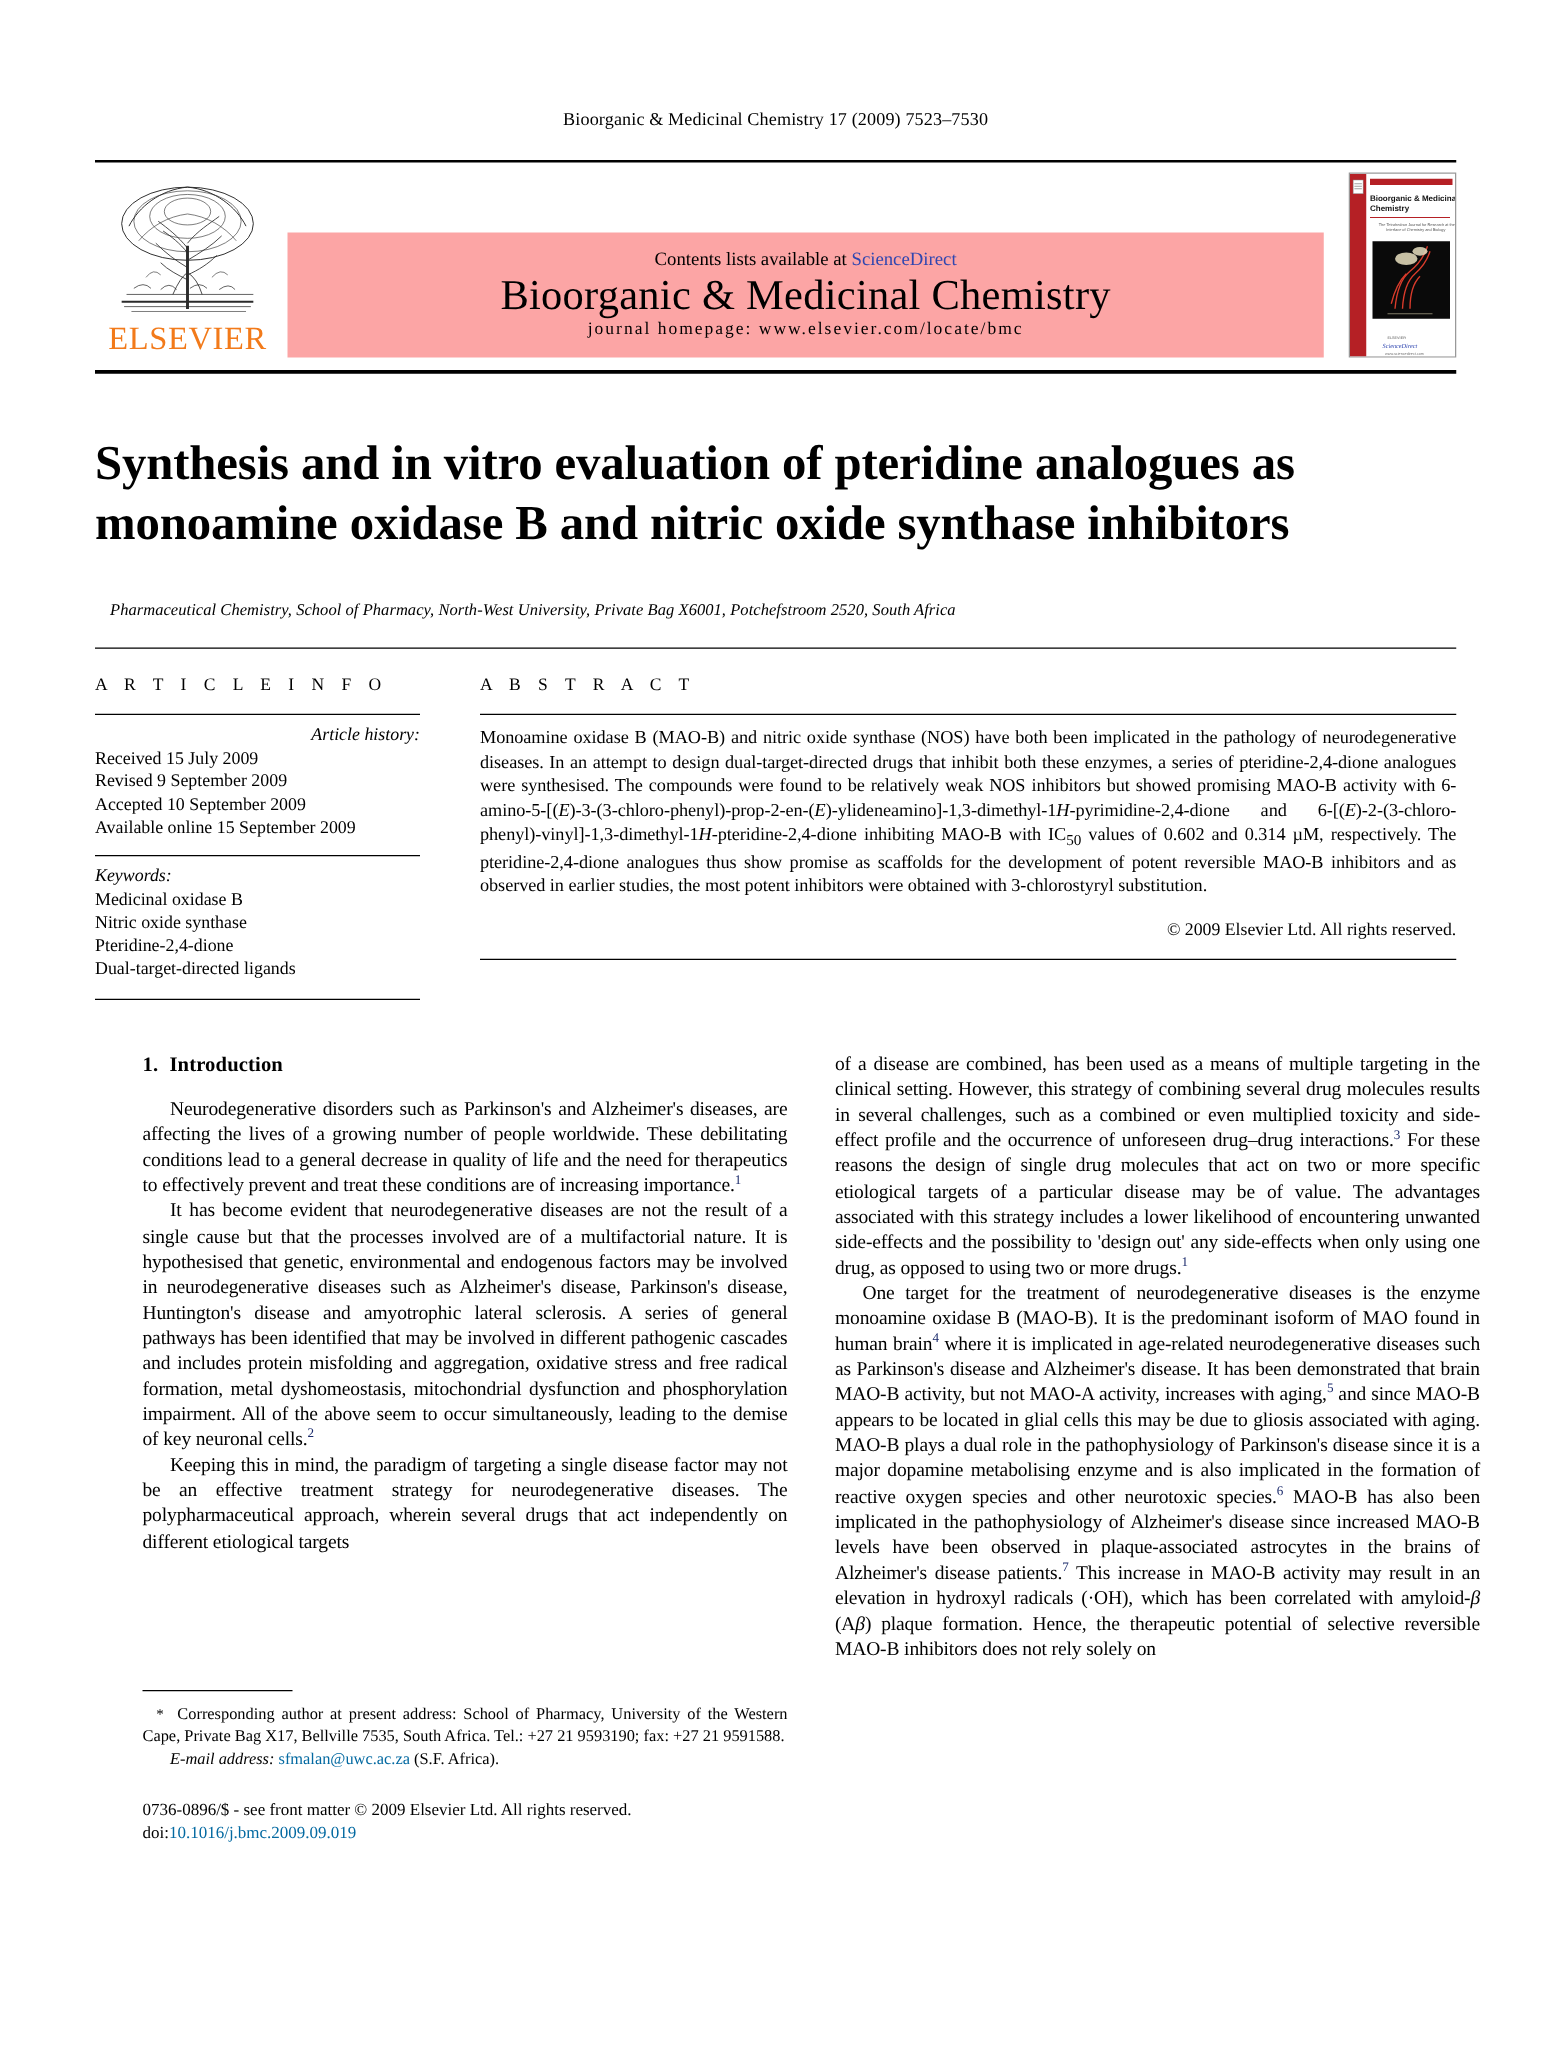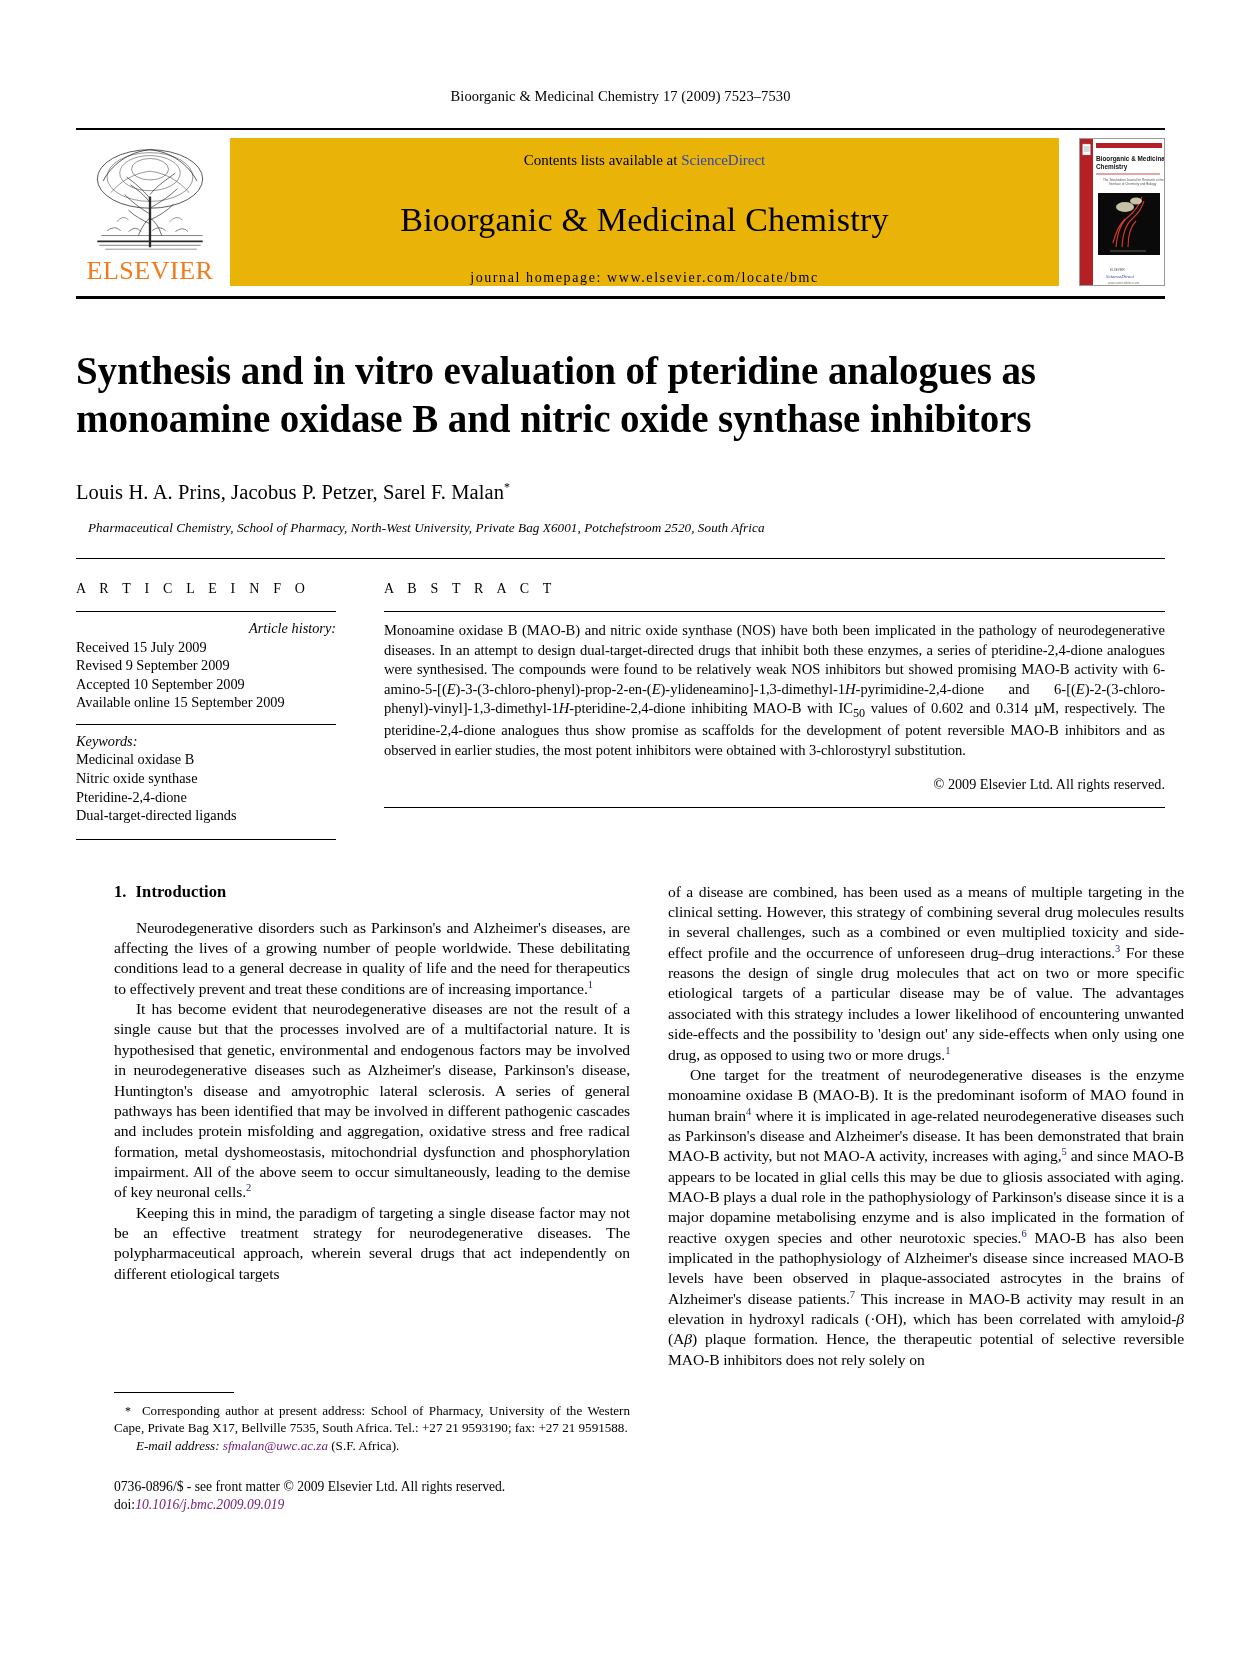--- a/index.html
+++ b/index.html
@@ -53,27 +53,28 @@
     font-family: "Liberation Serif", serif;
     color: #F27A1A;
     font-size: 26px;
     letter-spacing: 0.5px;
     font-weight: 400;
     line-height: 1;
     margin-top: 1px;
   }
   .masthead-center {
     flex: 1 1 auto;
-    background: #eab308;
+    background: #fca5a5;
     display: flex;
     flex-direction: column;
     justify-content: space-between;
     align-items: center;
-    padding: 14px 10px 0 10px;
+    padding: 14px 10px 14px 10px;
     margin-left: 6px;
+    margin-top: 48px;
   }
   .contents-line { font-size: 15px; }
   .contents-line .sd { color: #2f46b0; }
   .journal-title {
     font-size: 34px;
     font-family: "Liberation Serif", serif;
     letter-spacing: 0.2px;
   }
   .homepage-line {
     font-size: 14px;
@@ -193,21 +194,21 @@
     position: absolute;
     left: 0;
     top: 510px;
     width: 516px;
   }
   .fn-rule { width: 120px; border-top: 1.2px solid #000; margin-bottom: 9px; }
   .fn-text { font-size: 13.1px; line-height: 1.30; text-align: justify; }
   .fn-text .star { font-size: 12px; }
   .fn-email { margin-top: 1px; padding-left: 22px; }
   .fn-email i { font-style: italic; }
-  .link { color: #701a75; font-style: italic; }
+  .link { color: #0369a1; }
   .imprint {
     margin-top: 24px;
     font-size: 13.6px;
     line-height: 1.32;
   }
 </style>
 </head>
 <body>
 
 <div class="page">
@@ -282,21 +283,20 @@
           <text x="28" y="145" font-family="Liberation Sans, sans-serif" font-size="3" fill="#777">www.sciencedirect.com</text>
         </svg>
       </div>
 
     </div>
   </div>
   <div class="rule-thick"></div>
 
   <div class="title-block">
     <h1 class="paper-title">Synthesis and in vitro evaluation of pteridine analogues as monoamine oxidase B and nitric oxide synthase inhibitors</h1>
-    <div class="authors"><span>Louis H. A. Prins, Jacobus P. Petzer, Sarel F. Malan</span><sup>*</sup></div>
     <div class="affiliation">Pharmaceutical Chemistry, School of Pharmacy, North-West University, Private Bag X6001, Potchefstroom 2520, South Africa</div>
   </div>
 
   <div class="info-abstract">
 
     <div class="col-info">
       <div class="sec-head">A R T I C L E    I N F O</div>
       <div class="hr-thin"></div>
       <div class="hist-block">
         <div class="lbl">Article history:</div>

